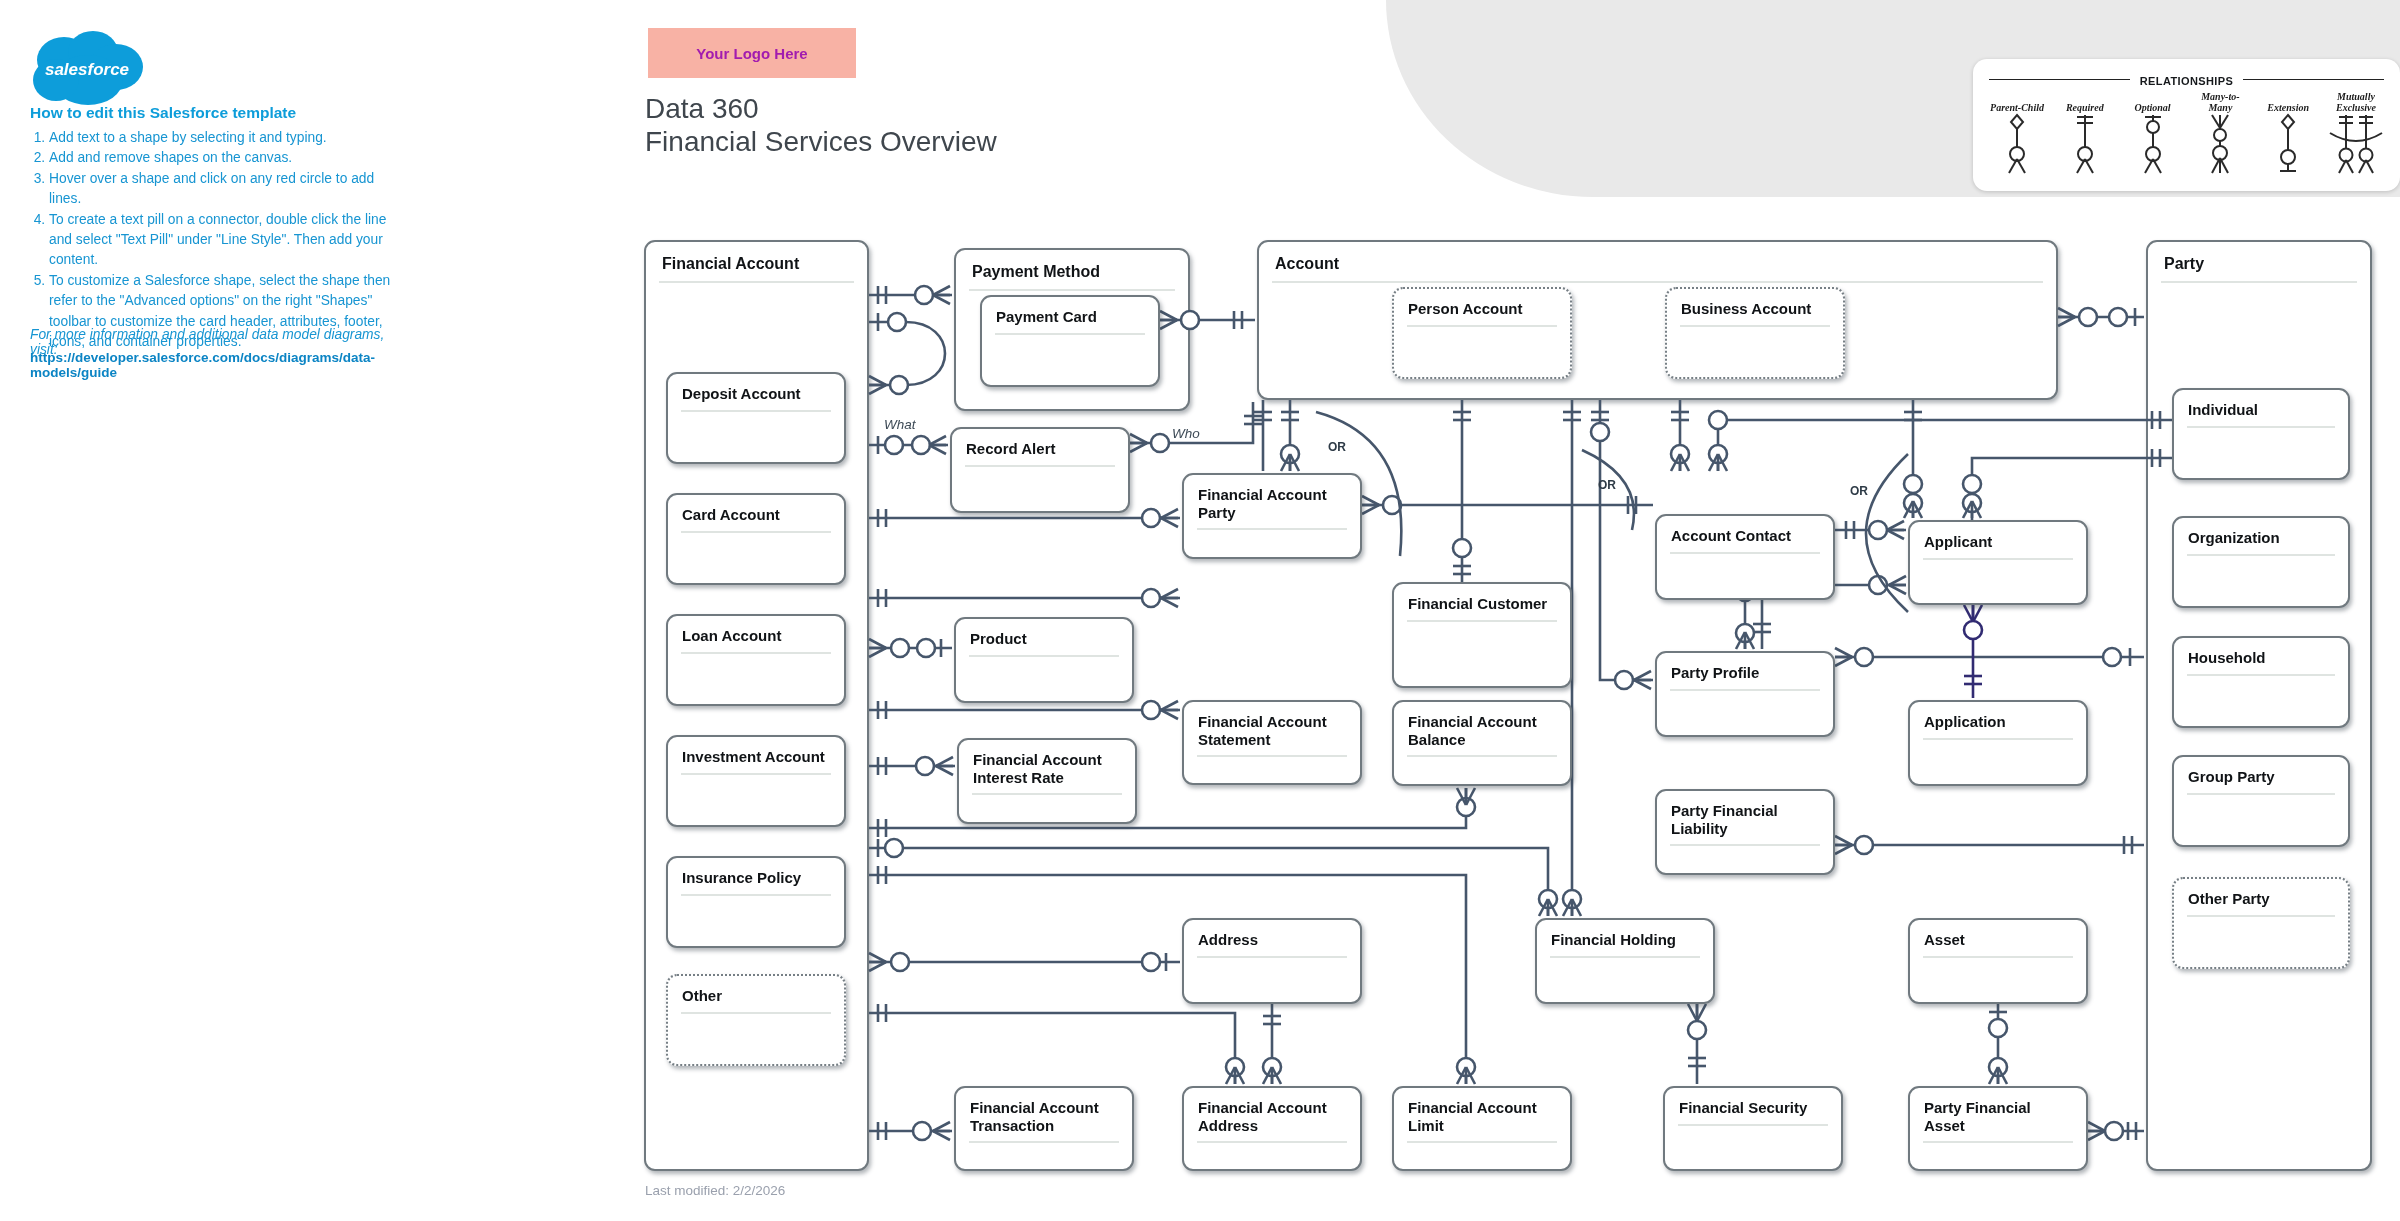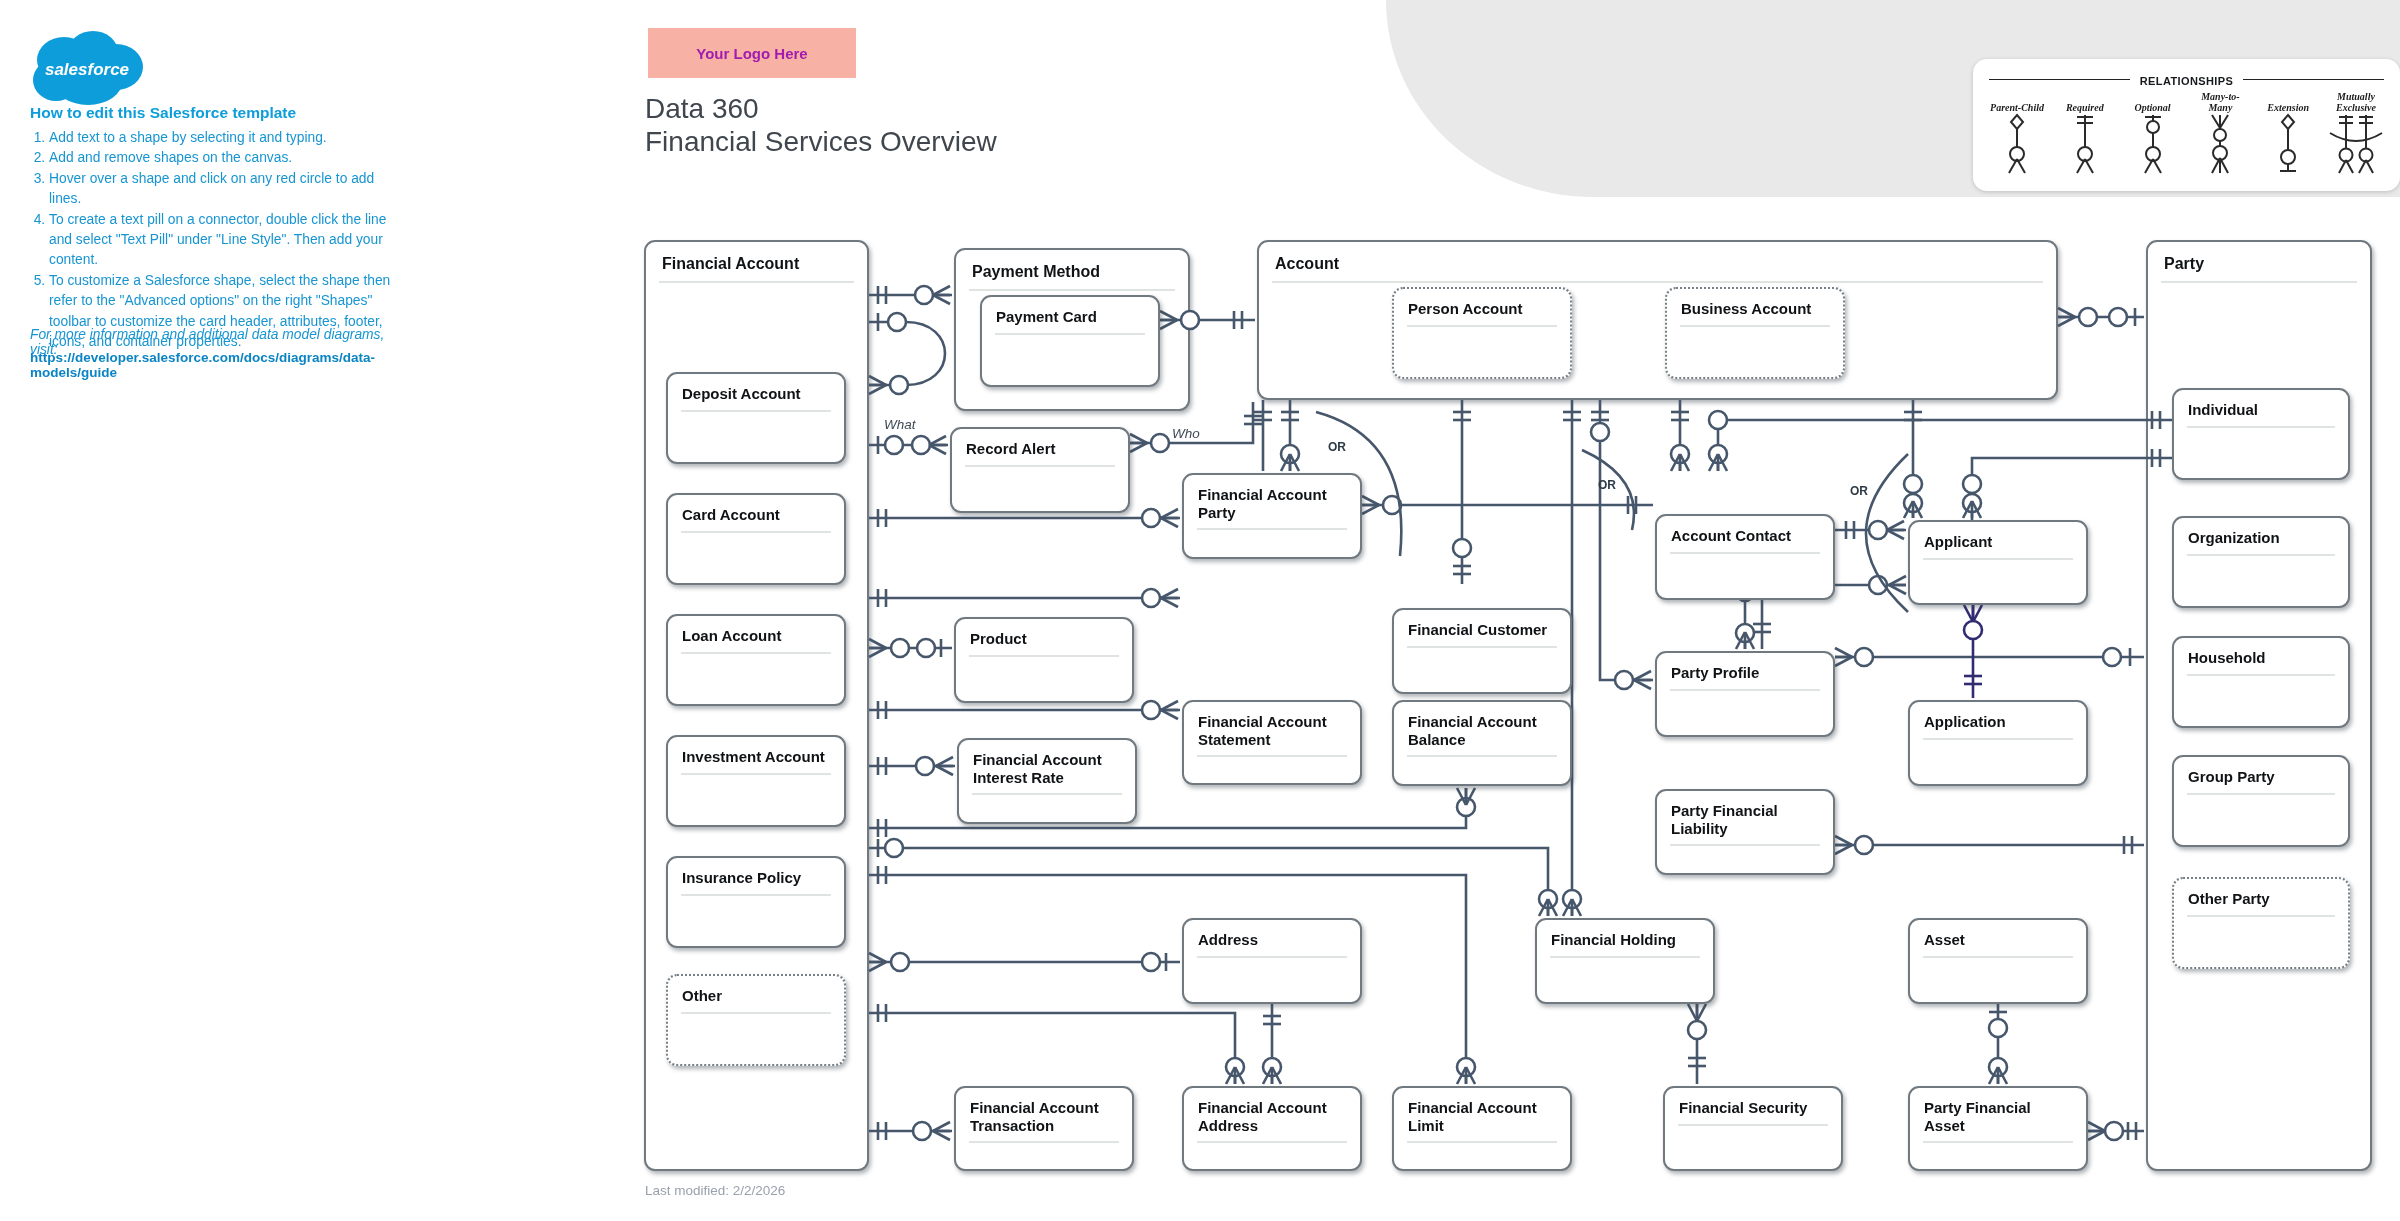--- a/index.html
+++ b/index.html
@@ -533,21 +533,21 @@
       <div class="rule"></div>
     </div>
   <div class="ent" style="left:1655px;top:473px;width:180px;height:86px;margin-top:41px;">
       <div class="ent-t">Account Contact</div>
       <div class="rule"></div>
     </div>
   <div class="ent" style="left:1908px;top:520px;width:180px;height:85px;">
       <div class="ent-t">Applicant</div>
       <div class="rule"></div>
     </div>
-  <div class="ent" style="left:1392px;top:608px;width:180px;height:86px;">
+  <div class="ent" style="left:1392px;top:582px;width:180px;height:106px;">
       <div class="ent-t">Financial Customer</div>
       <div class="rule"></div>
     </div>
   <div class="ent" style="left:954px;top:617px;width:180px;height:86px;">
       <div class="ent-t">Product</div>
       <div class="rule"></div>
     </div>
   <div class="ent" style="left:1655px;top:651px;width:180px;height:86px;">
       <div class="ent-t">Party Profile</div>
       <div class="rule"></div>

